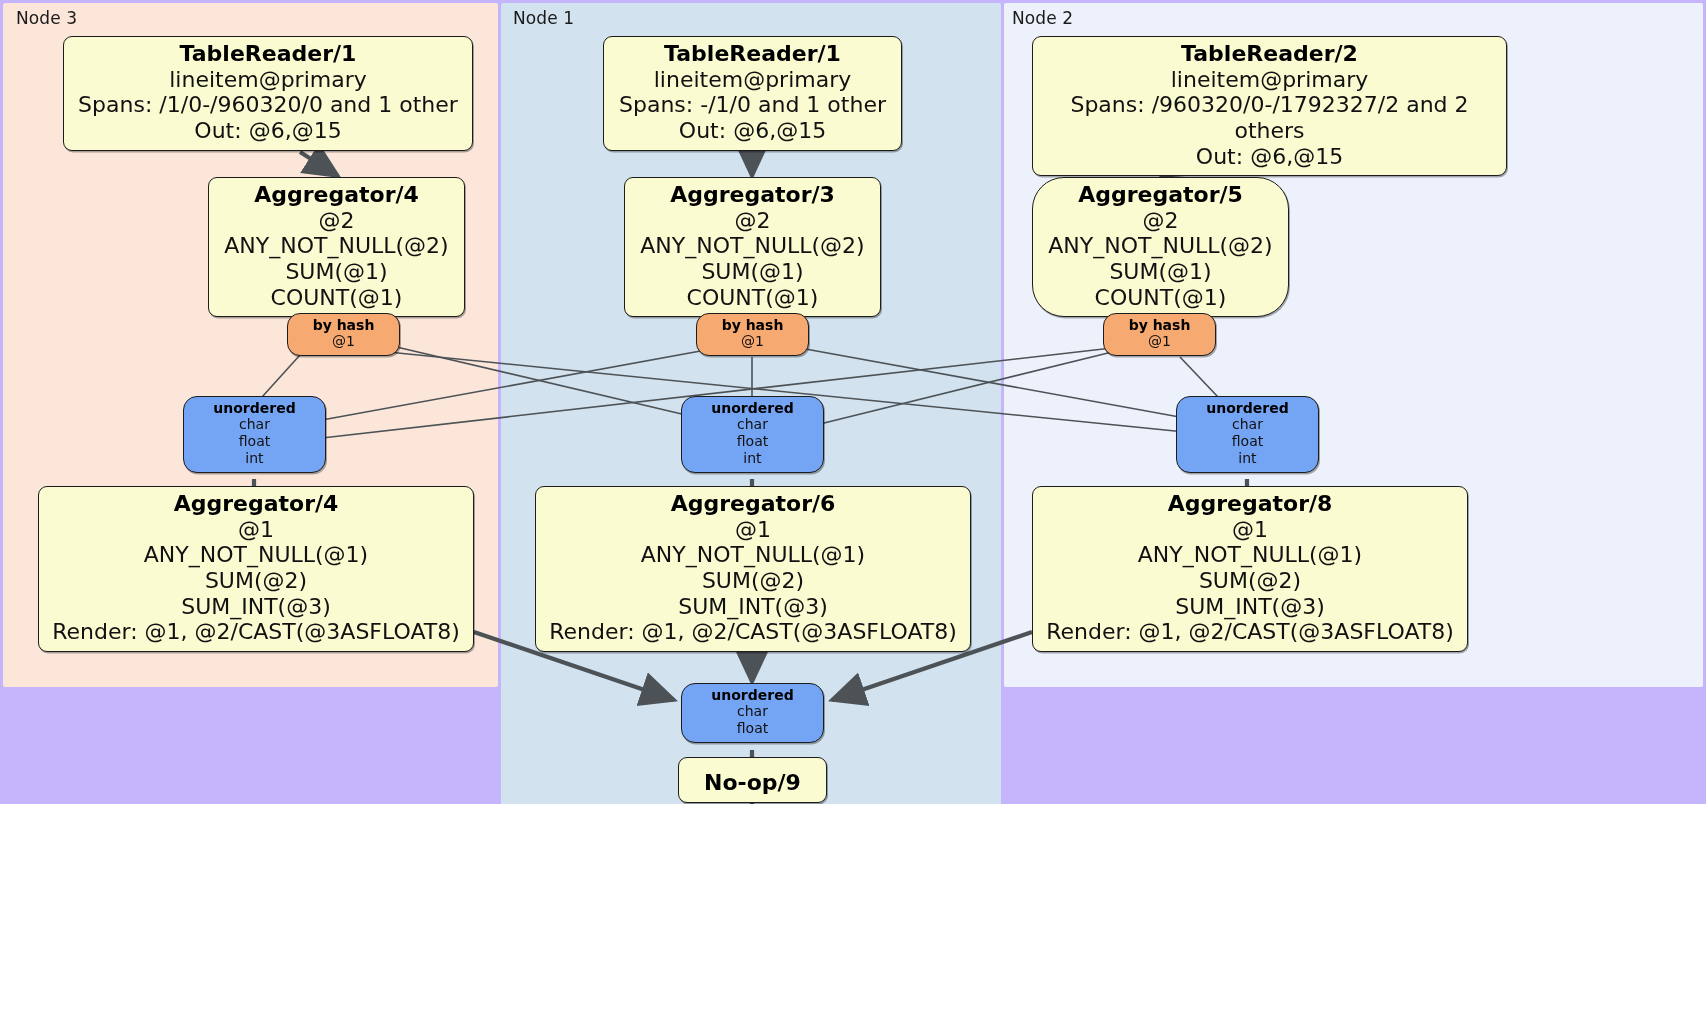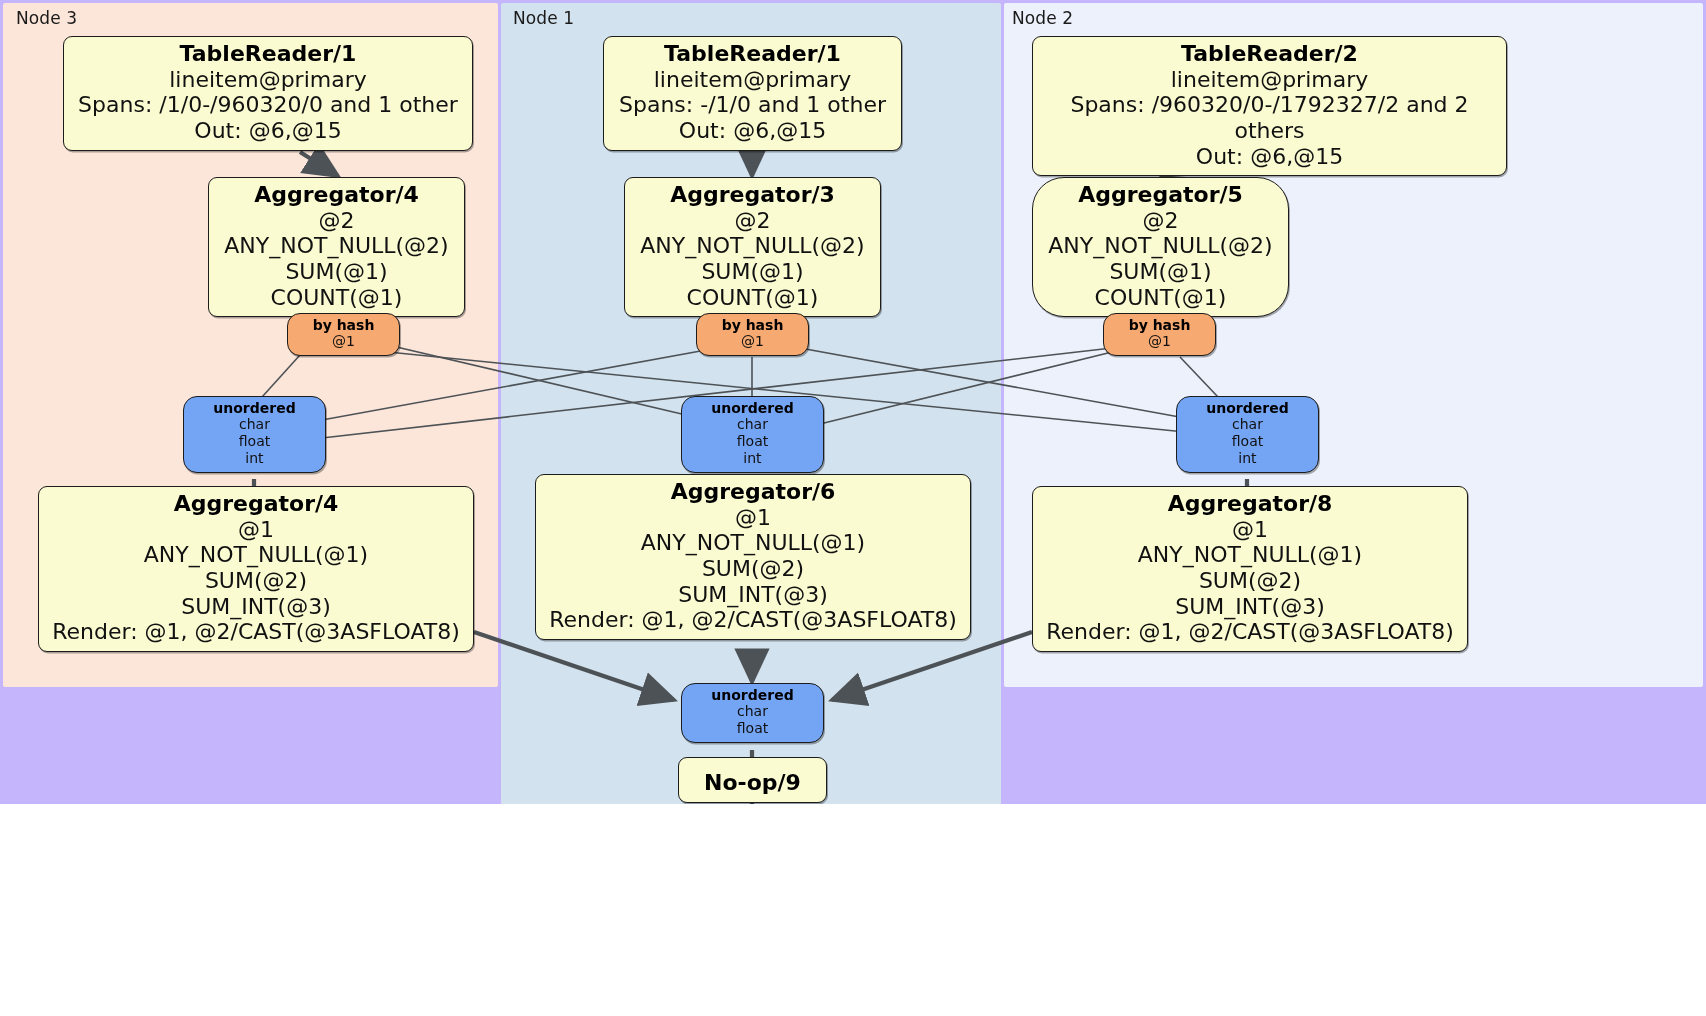--- a/index.html
+++ b/index.html
@@ -164,21 +164,21 @@
 
   <div class="node proc pad" style="left:38px;top:486px;width:436px;">
     <div class="ttl">Aggregator/4</div>
     <div class="ln">@1</div>
     <div class="ln">ANY_NOT_NULL(@1)</div>
     <div class="ln">SUM(@2)</div>
     <div class="ln">SUM_INT(@3)</div>
     <div class="ln">Render: @1, @2/CAST(@3ASFLOAT8)</div>
   </div>
 
-  <div class="node proc pad" style="left:535px;top:474px;width:436px;">
+  <div class="node proc pad" style="left:535px;top:486px;width:436px;">
     <div class="ttl">Aggregator/6</div>
     <div class="ln">@1</div>
     <div class="ln">ANY_NOT_NULL(@1)</div>
     <div class="ln">SUM(@2)</div>
     <div class="ln">SUM_INT(@3)</div>
     <div class="ln">Render: @1, @2/CAST(@3ASFLOAT8)</div>
   </div>
 
   <div class="node proc pad" style="left:1032px;top:486px;width:436px;">
     <div class="ttl">Aggregator/8</div>

